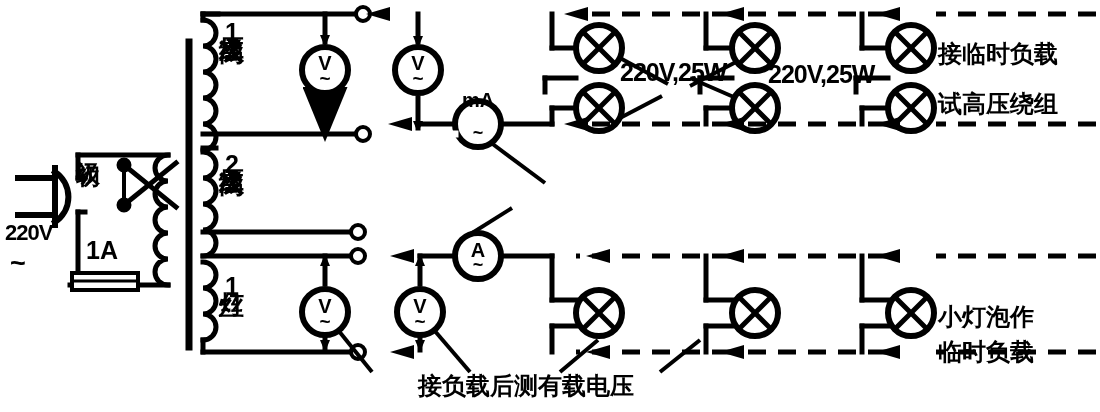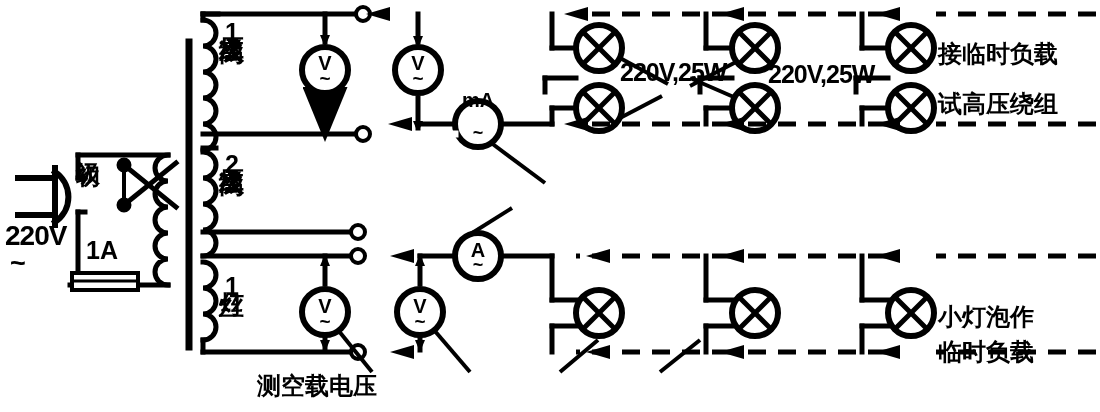--- a/index.html
+++ b/index.html
@@ -252,21 +252,21 @@
       <line x1="560" y1="372" x2="598" y2="340"></line>
       <line x1="660" y1="372" x2="700" y2="340"></line>
     </g>
   </svg>
 
   <div class="vlbl" style="left:219px;top:18px;font-size:25px;">次级高压1</div>
   <div class="vlbl" style="left:219px;top:150px;font-size:25px;">次级高压2</div>
   <div class="vlbl" style="left:219px;top:272px;font-size:25px;">灯丝1</div>
   <div class="vlbl" style="left:76px;top:143px;font-size:24px;">初级</div>
 
-  <div class="lbl" style="left:5px;top:222px;font-size:28px;letter-spacing:-1px;">220V</div>
+  <div class="lbl" style="left:5px;top:222px;font-size:22px;letter-spacing:-1px;">220V</div>
   <div class="lbl" style="left:10px;top:250px;font-size:27px;">~</div>
 
   <div class="lbl" style="left:86px;top:238px;font-size:25px;">1A</div>
 
   <div class="meter-txt" style="left:303px;top:52px;width:44px;font-size:20px;">V</div>
   <div class="meter-txt" style="left:303px;top:68px;width:44px;font-size:19px;">~</div>
 
   <div class="meter-txt" style="left:396px;top:52px;width:44px;font-size:20px;">V</div>
   <div class="meter-txt" style="left:396px;top:68px;width:44px;font-size:19px;">~</div>
 
@@ -285,15 +285,15 @@
   <div class="lbl" style="left:620px;top:60px;font-size:25px;letter-spacing:-1px;">220V,25W</div>
   <div class="lbl" style="left:768px;top:62px;font-size:25px;letter-spacing:-1px;">220V,25W</div>
 
   <div class="lbl" style="left:938px;top:42px;font-size:24px;text-align:center;">接临时负载</div>
   <div class="lbl" style="left:938px;top:92px;font-size:24px;">试高压绕组</div>
 
 
   <div class="lbl" style="left:938px;top:282px;font-size:24px;margin-top:23px;">小灯泡作</div>
   <div class="lbl" style="left:938px;top:316px;font-size:24px;margin-top:24px;">临时负载</div>
 
-  <div class="lbl" style="left:257px;top:374px;font-size:24px;">测空载电压</div>
+  <div class="lbl" style="left:418px;top:374px;font-size:24px;">接负载后测有载电压</div>
 
 </div>
 
 </body></html>

